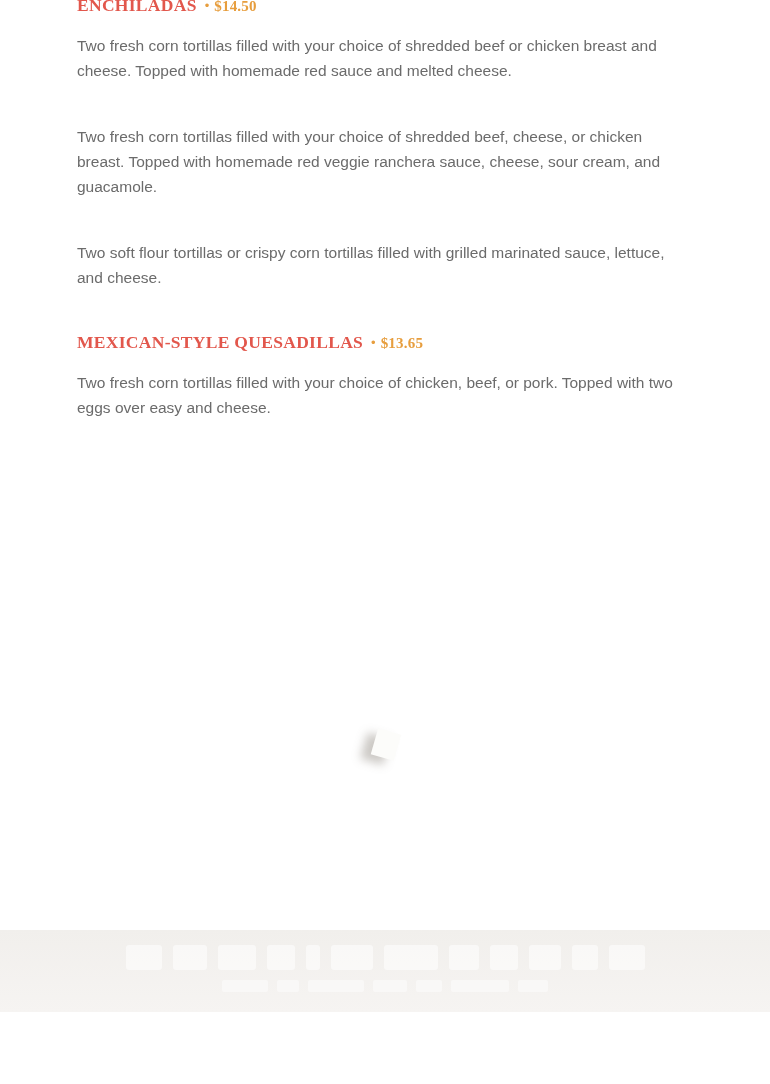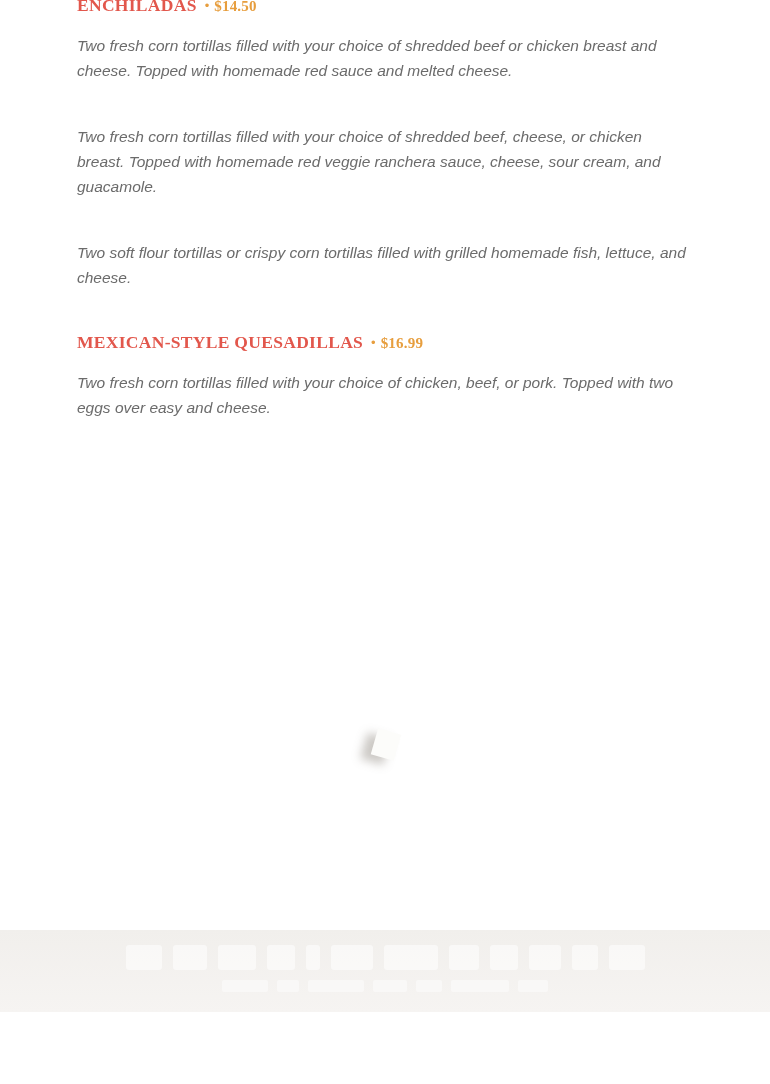--- a/index.html
+++ b/index.html
@@ -34,21 +34,20 @@
     font-weight: bold;
     font-size: 15px;
     color: #e79e3e;
     letter-spacing: 0.2px;
   }
   .item-desc {
     font-size: 15.5px;
     line-height: 25px;
     color: #6b6b6b;
     max-width: 615px;
-    font-style: italic;
   }
   
   .ornament {
     position: absolute;
     left: 374px; top: 731px;
     width: 24px; height: 27px;
     background: #fcfcfa;
     transform: rotate(16deg);
     box-shadow: -9px 7px 10px rgba(110, 100, 90, 0.35);
   }
@@ -78,26 +77,26 @@
     <p class="item-desc">Two fresh corn tortillas filled with your choice of shredded beef or chicken breast and cheese. Topped with homemade red sauce and melted cheese.</p>
   </div>
 
   <div class="menu-item">
     <p class="item-desc">Two fresh corn tortillas filled with your choice of shredded beef, cheese, or chicken breast. Topped with homemade red veggie ranchera sauce, cheese, sour cream, and guacamole.</p>
   </div>
 
 
 
   <div class="menu-item">
-    <p class="item-desc">Two soft flour tortillas or crispy corn tortillas filled with grilled homemade fish, lettuce, and cheese.</p>
+    <p class="item-desc">Two soft flour tortillas or crispy corn tortillas filled with grilled marinated sauce, lettuce, and cheese.</p>
   </div>
 
   <div class="menu-item">
     <div class="item-head">
-      <span class="item-title">MEXICAN-STYLE QUESADILLAS</span><span class="item-bullet">•</span><span class="item-price">$16.99</span>
+      <span class="item-title">MEXICAN-STYLE QUESADILLAS</span><span class="item-bullet">•</span><span class="item-price">$13.65</span>
     </div>
     <p class="item-desc">Two fresh corn tortillas filled with your choice of chicken, beef, or pork. Topped with two eggs over easy and cheese.</p>
   </div>
 
 </div>
 
 <div class="ornament"></div>
 
 <div class="footer-band">
   <div class="fb-row fb-row1">

